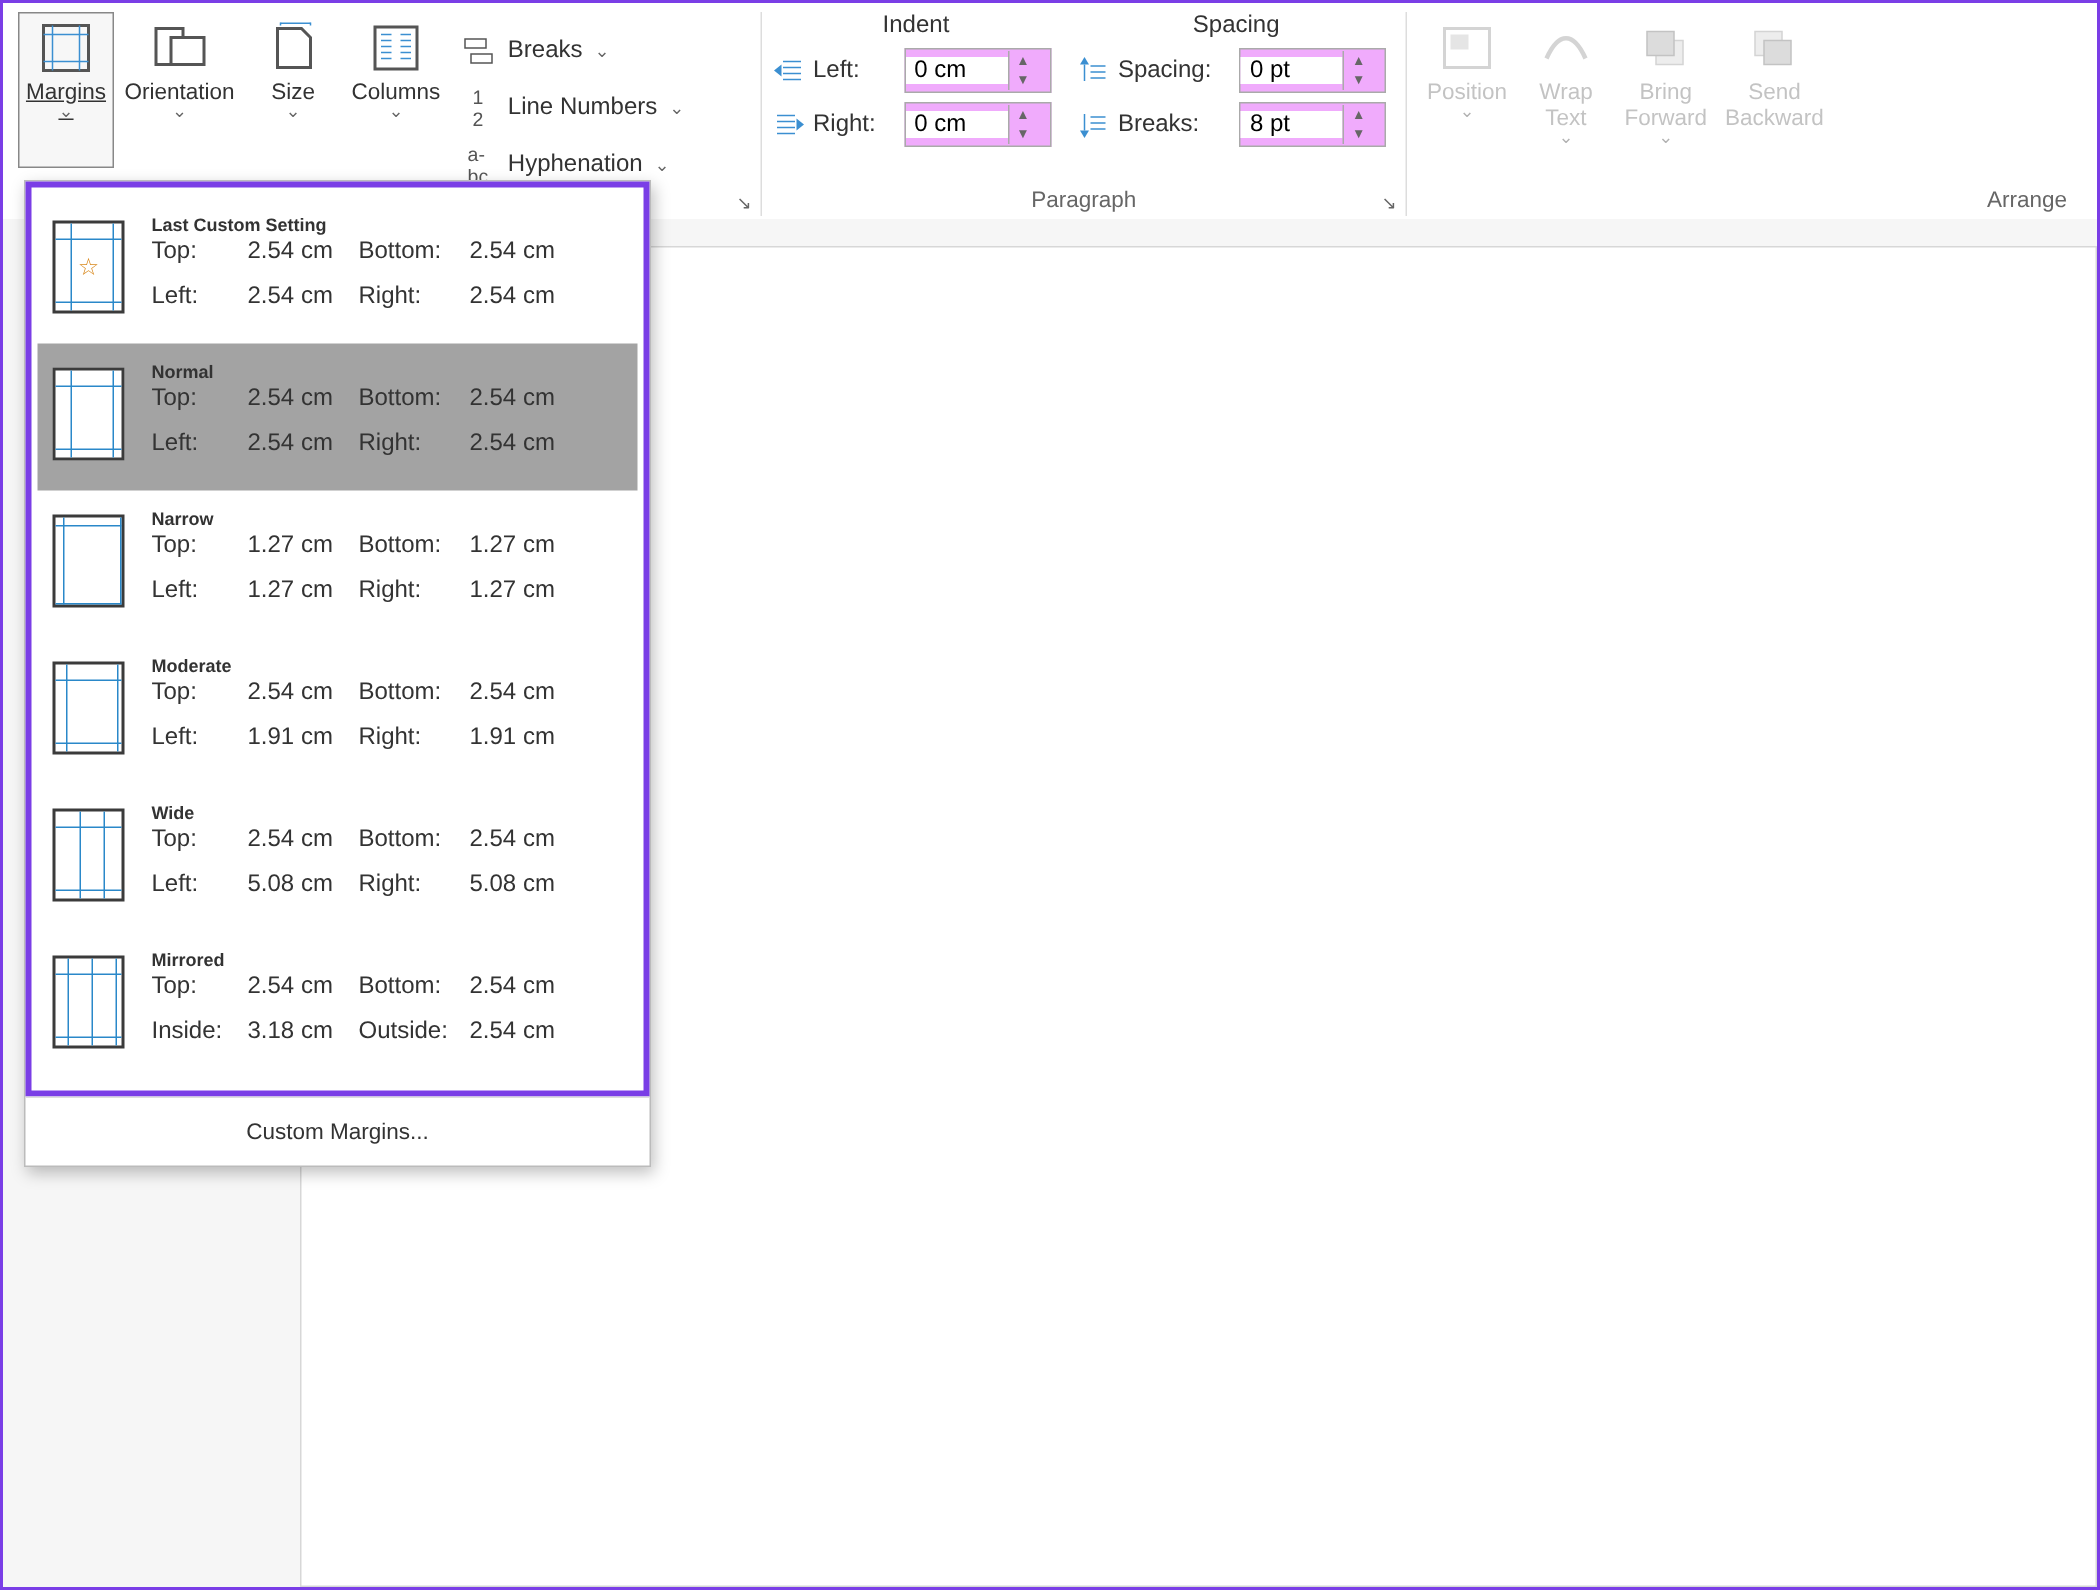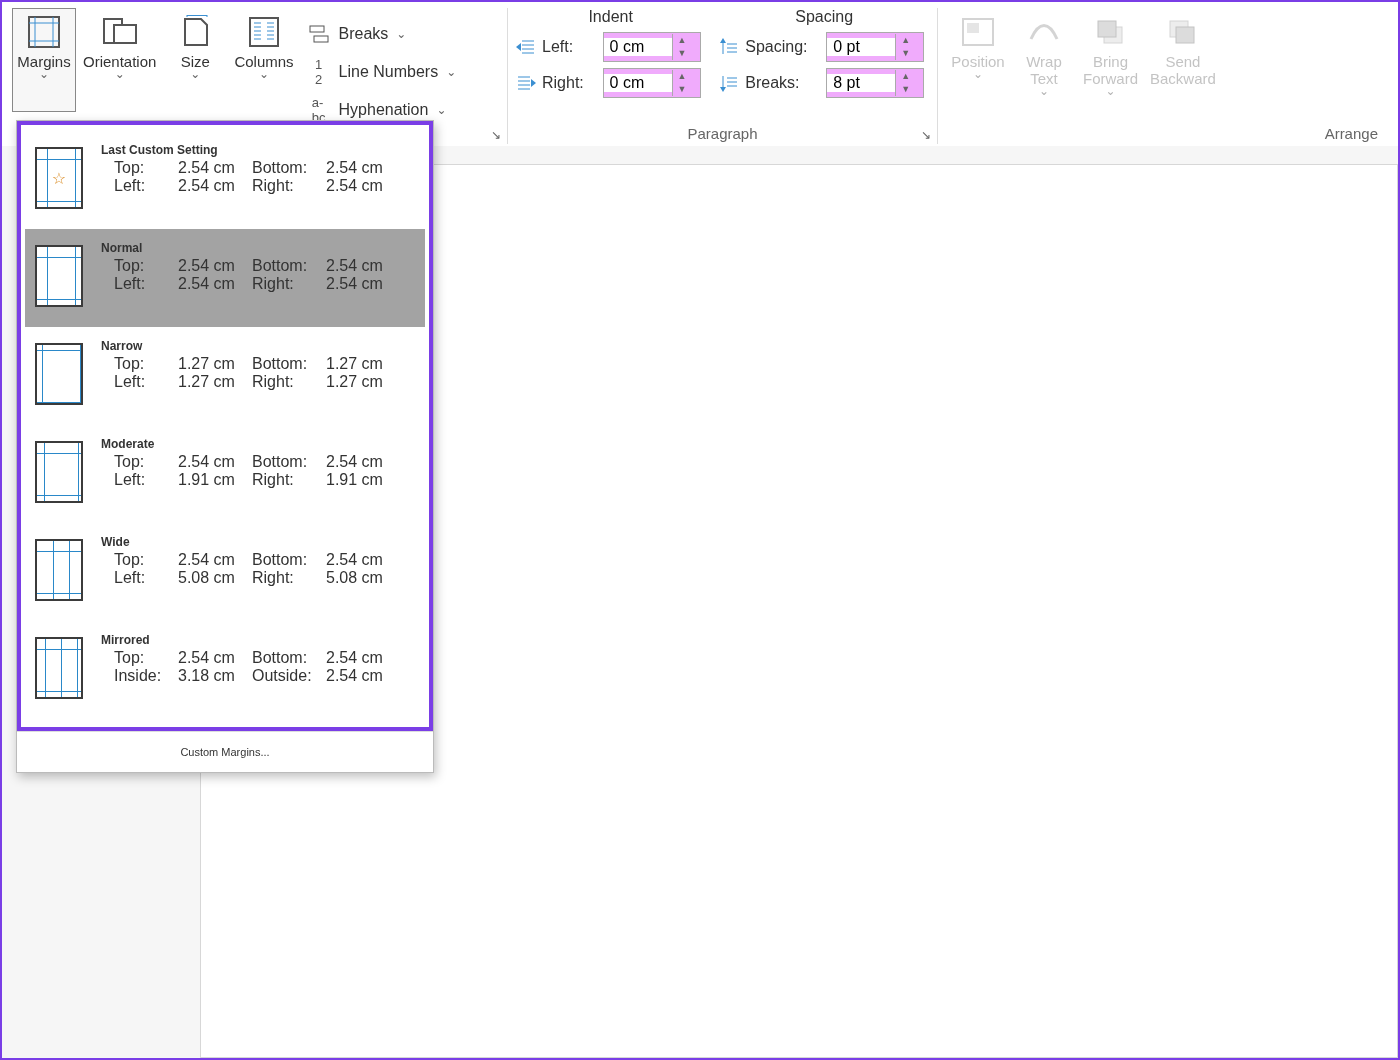--- a/index.html
+++ b/index.html
@@ -52,20 +52,21 @@
     justify-content: flex-start;
     padding: 6px 4px;
     cursor: pointer;
     height: 104px;
     min-width: 64px;
     border: 1px solid transparent;
   }
   .bigbtn.active {
     border: 1px solid #888;
     background: #f7f7f7;
+    text-decoration: underline;
   }
   .bigbtn.disabled { opacity: .5; }
   .bigbtn .icon { width: 40px; height: 34px; display:flex; align-items:center; justify-content:center; }
   .bigbtn .label { font-size: 15px; margin-top: 4px; color:#333; }
   .bigbtn .label.dis { color:#888; }
   .chev { font-size: 12px; color:#666; line-height: 8px; }
   .smallrow {
     display: flex; align-items: center; gap: 8px; height: 32px; margin-bottom: 4px; cursor:pointer;
   }
   .smallrow .icon { width: 24px; height: 22px; display:flex;align-items:center;justify-content:center;color:#555;}
@@ -102,24 +103,24 @@
     width:48px; height:62px; border:2px solid #3b3b3b; background:#fff; margin-top:4px; position:relative; flex-shrink:0;
   }
   .thumb .vline { position:absolute; top:0; bottom:0; width:1px; background:#2a88c9;}
   .thumb .hline { position:absolute; left:0; right:0; height:1px; background:#2a88c9;}
   .thumb .star {
     position:absolute; left:50%; top:50%; transform:translate(-50%,-50%);
     color:#d98a20; font-size:16px;
   }
   .dd-text .title { font-weight:600; font-size:12px; margin-bottom:2px;}
   .dd-text .grid {
-    display:grid; grid-template-columns: 64px 74px 74px 70px; font-size:16px; row-gap:0;margin-left:13px;
+    display:grid; grid-template-columns: 64px 74px 74px 70px; font-size:16px; row-gap:12px;
   }
   .dd-foot {
-    border-top:1px solid #ddd; text-align:center; font-size:11px; padding:14px 0; cursor:pointer;
+    border-top:1px solid #ddd; text-align:center; font-size:15px; padding:14px 0; cursor:pointer;
   }
   svg { display:block; }
 </style>
 </head>
 <body>
 
 <div class="ribbon">
 
   <div class="ribbon-group" style="display:flex;gap:2px;padding-left:10px;width:506px;">
     <div class="bigbtn active">

